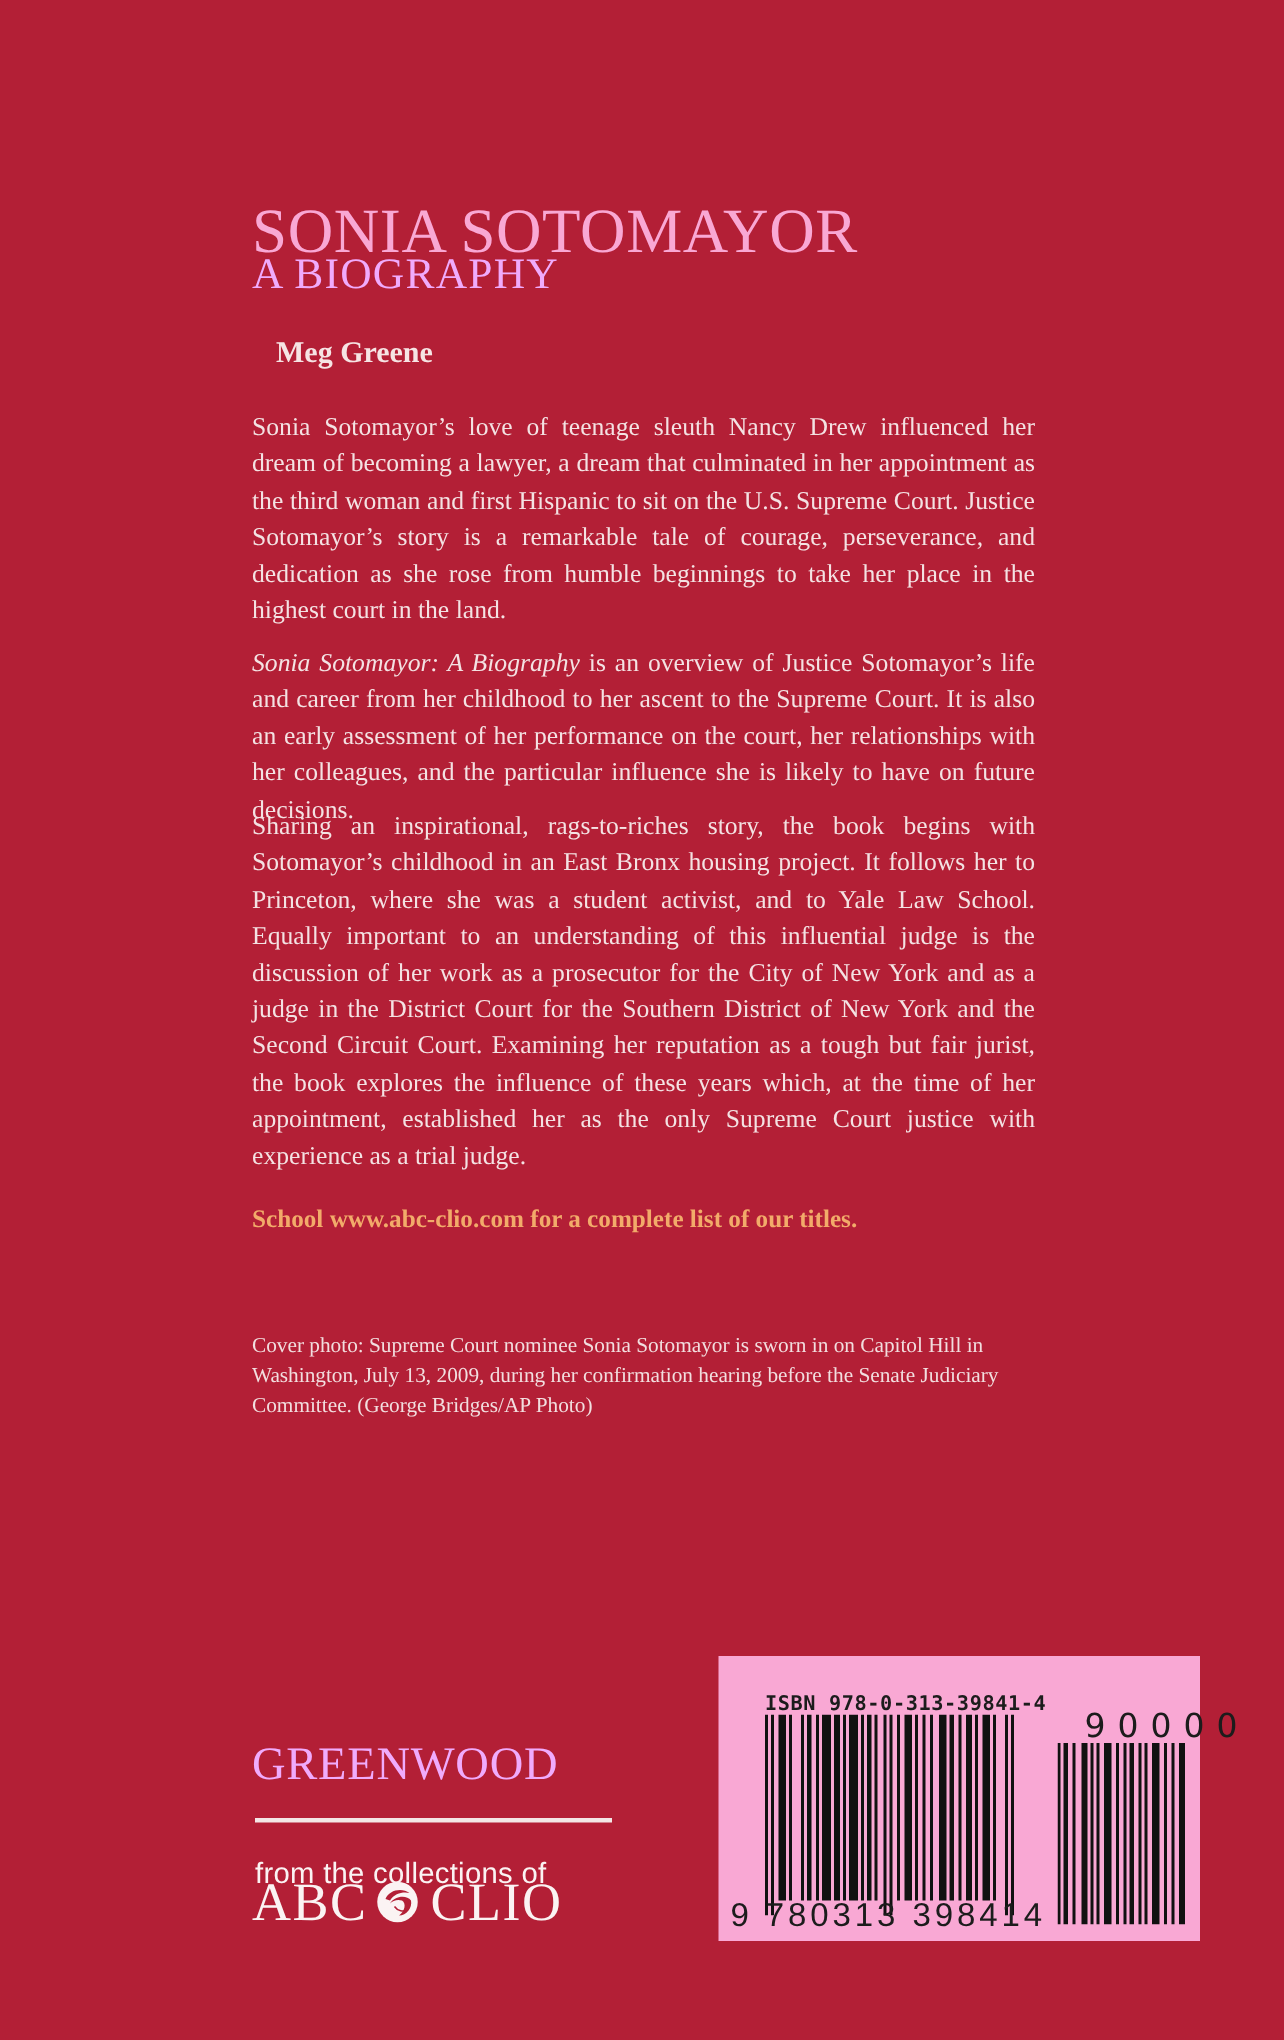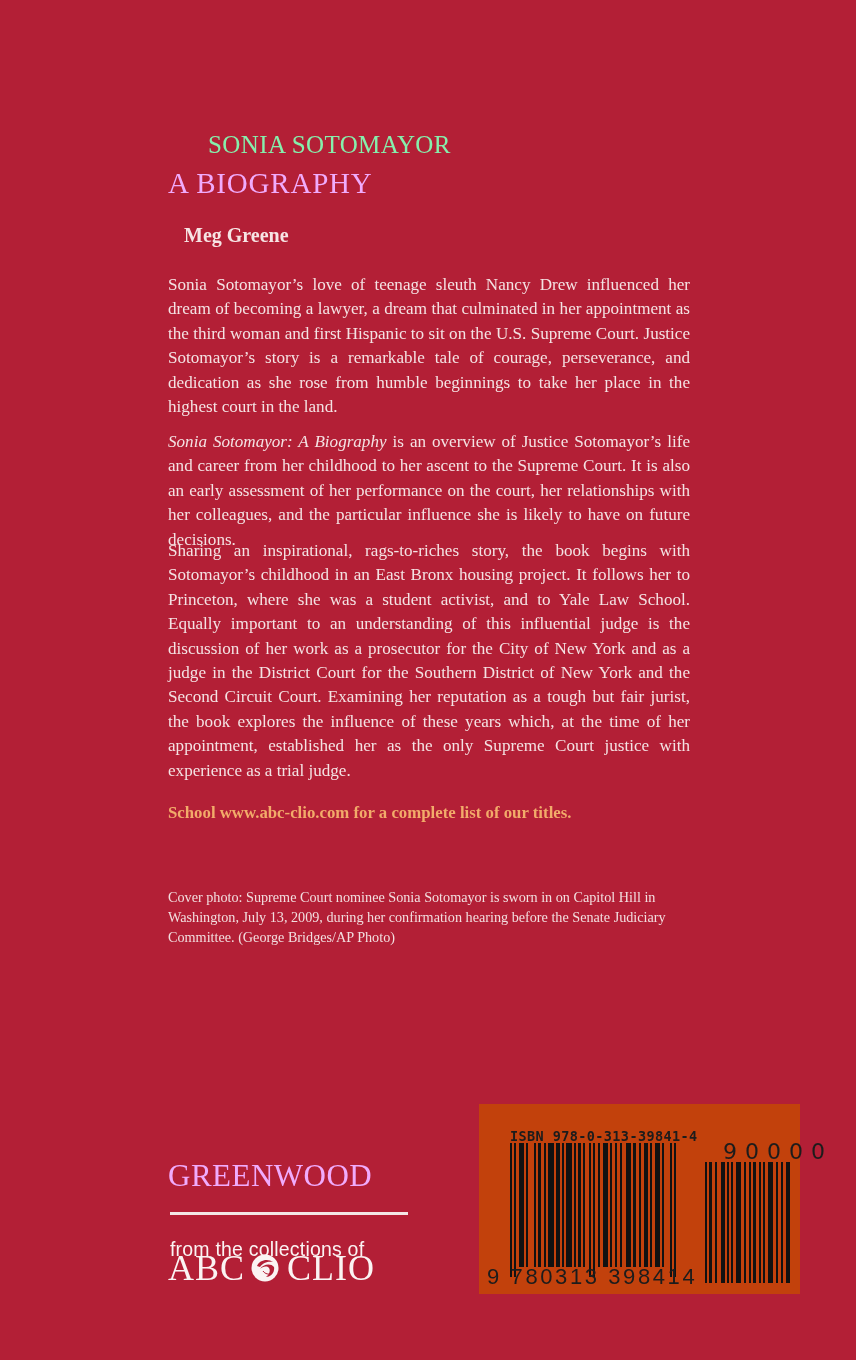--- a/index.html
+++ b/index.html
@@ -6,22 +6,22 @@
   body {
     width: 856px; height: 1360px; overflow: hidden;
     background: #b31f36;
     position: relative;
     font-family: "Liberation Serif", "DejaVu Serif", serif;
     color: #f6e9ea;
   }
   .abs { position: absolute; }
   #title {
     left: 168px; top: 131px;
-    font-size: 25px; letter-spacing: 0.4px;
-    color: #86efac; white-space: nowrap; margin-left: 40px;
+    font-size: 42px; letter-spacing: 0.4px;
+    color: #f9a8d4; white-space: nowrap;
   }
   #subtitle {
     left: 168px; top: 167px;
     font-size: 29px; letter-spacing: 0.8px;
     color: #f0abfc; white-space: nowrap;
   }
   #author {
     left: 184px; top: 224px;
     font-size: 20px; font-weight: bold;
     color: #f6e4e4; white-space: nowrap;
@@ -65,21 +65,21 @@
   }
   #abc-clio {
     left: 168px; top: 1247px; height: 42px;
     display: flex; align-items: center;
     font-size: 36px; letter-spacing: 1px;
     color: #fbf3f3; white-space: nowrap;
   }
   #abc-clio .logo { width: 28px; height: 28px; margin: 0 8px 0 6px; }
   #barcode-box {
     left: 479px; top: 1104px; width: 321px; height: 190px;
-    background: #c2410c;
+    background: #f9a8d4;
   }
   #isbn-label {
     left: 31px; top: 24px;
     font-family: "DejaVu Sans Mono", "Liberation Mono", monospace;
     font-size: 13.5px; font-weight: bold; color: #1c1c1c;
     letter-spacing: 0.4px; white-space: nowrap;
   }
   #price-digits {
     left: 244px; top: 35px;
     font-family: "DejaVu Sans", "Liberation Sans", sans-serif;

